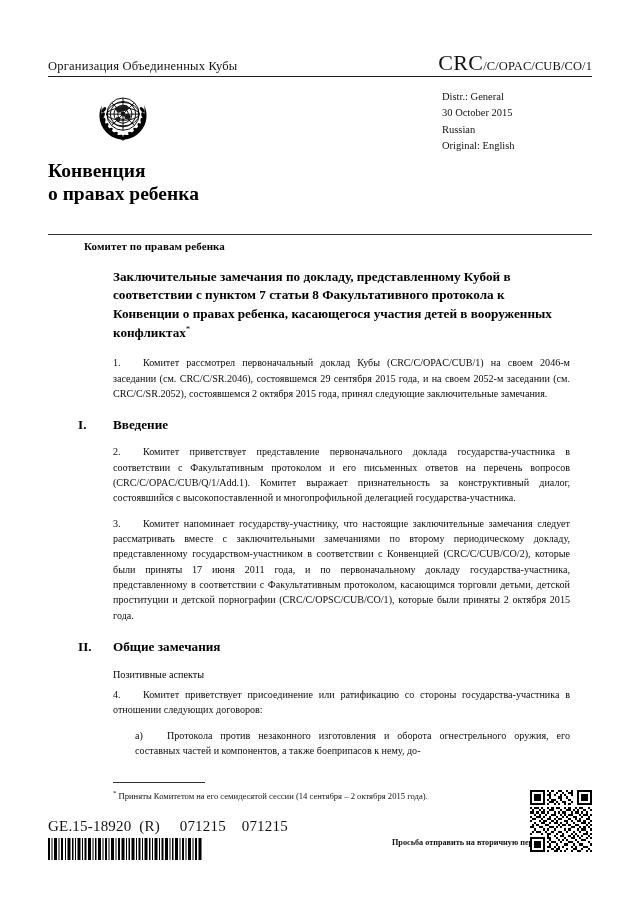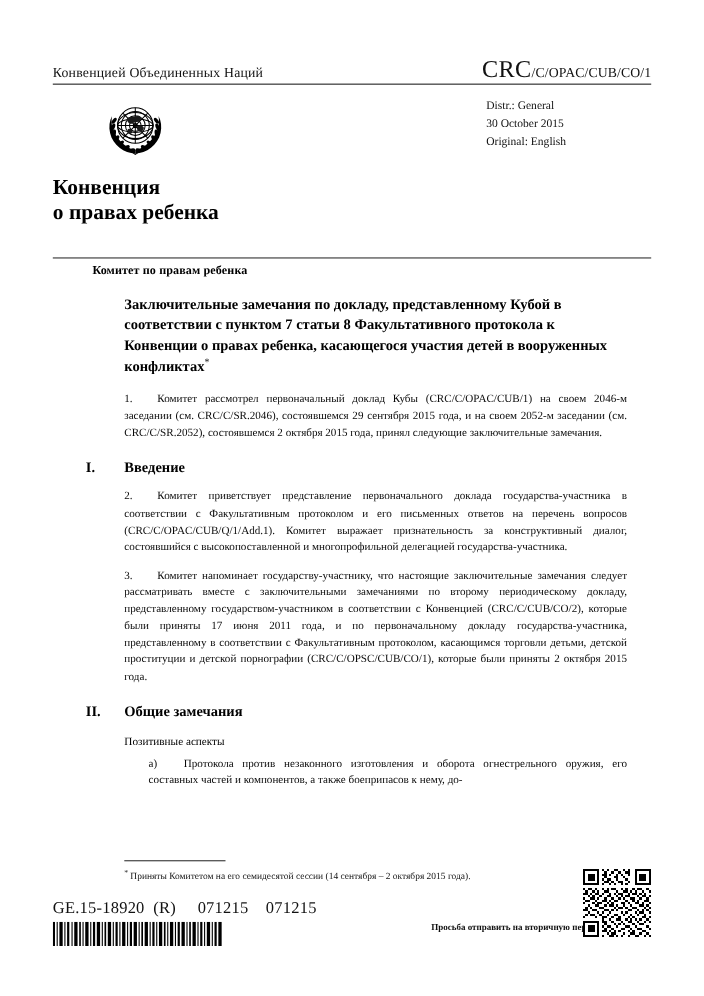--- a/index.html
+++ b/index.html
@@ -243,21 +243,21 @@
   }
 </style>
 </head>
 <body>
 
 <div class="page">
 
   <div class="masthead">
 
     <div class="masthead-top">
-      <div class="org-name">Конвенцией Объединенных Наций</div>
+      <div class="org-name">Организация Объединенных Кубы</div>
       <div class="symbol">
         <span class="sym-main">CRC</span><span class="sym-sub">/C/OPAC/CUB/CO/1</span>
       </div>
     </div>
 
     <hr class="rule-thick">
 
     <div class="masthead-body">
       <div class="brand-wrap">
 
@@ -309,20 +309,21 @@
 
         <div class="brand-title">
           <div>Конвенция</div>
           <div>о правах ребенка</div>
         </div>
       </div>
 
       <div class="distr-block">
         <div>Distr.: General</div>
         <div>30 October 2015</div>
+        <div>Russian</div>
         <div>Original: English</div>
       </div>
     </div>
   </div>
 
   <div class="committee-rule"></div>
   <div class="committee-name">Комитет по правам ребенка</div>
 
   <div class="content">
 
@@ -339,20 +340,21 @@
 
     <p class="para"><span class="pnum">3.</span><span>Комитет напоминает государству-участнику, что настоящие заключительные замечания следует рассматривать вместе с заключительными замечаниями по второму периодическому докладу, представленному государством-участником в соответствии с Конвенцией (CRC/C/CUB/CO/2), которые были приняты 17 июня 2011 года, и по первоначальному докладу государства-участника, представленному в соответствии с Факультативным протоколом, касающимся торговли детьми, детской проституции и детской порнографии (CRC/C/OPSC/CUB/CO/1), которые были приняты 2 октября 2015 года.</span></p>
 
     <div class="section-head">
       <span class="sec-num">II.</span>
       <span class="sec-title">Общие замечания</span>
     </div>
 
     <div class="subsection-head">Позитивные аспекты</div>
 
+    <p class="para"><span class="pnum">4.</span><span>Комитет приветствует присоединение или ратификацию со стороны государства-участника в отношении следующих договоров:</span></p>
 
     <p class="para sub"><span class="pnum">a)</span><span>Протокола против незаконного изготовления и оборота огнестрельного оружия, его составных частей и компонентов, а также боеприпасов к нему, до-</span></p>
   </div>
 
   <div class="footnote-zone">
     <div class="footnote-rule"></div>
     <div class="footnote-text"><span class="fn-mark">*</span><span>Приняты Комитетом на его семидесятой сессии (14 сентября – 2 октября 2015 года).</span></div>
   </div>
 
   <div class="footer">

